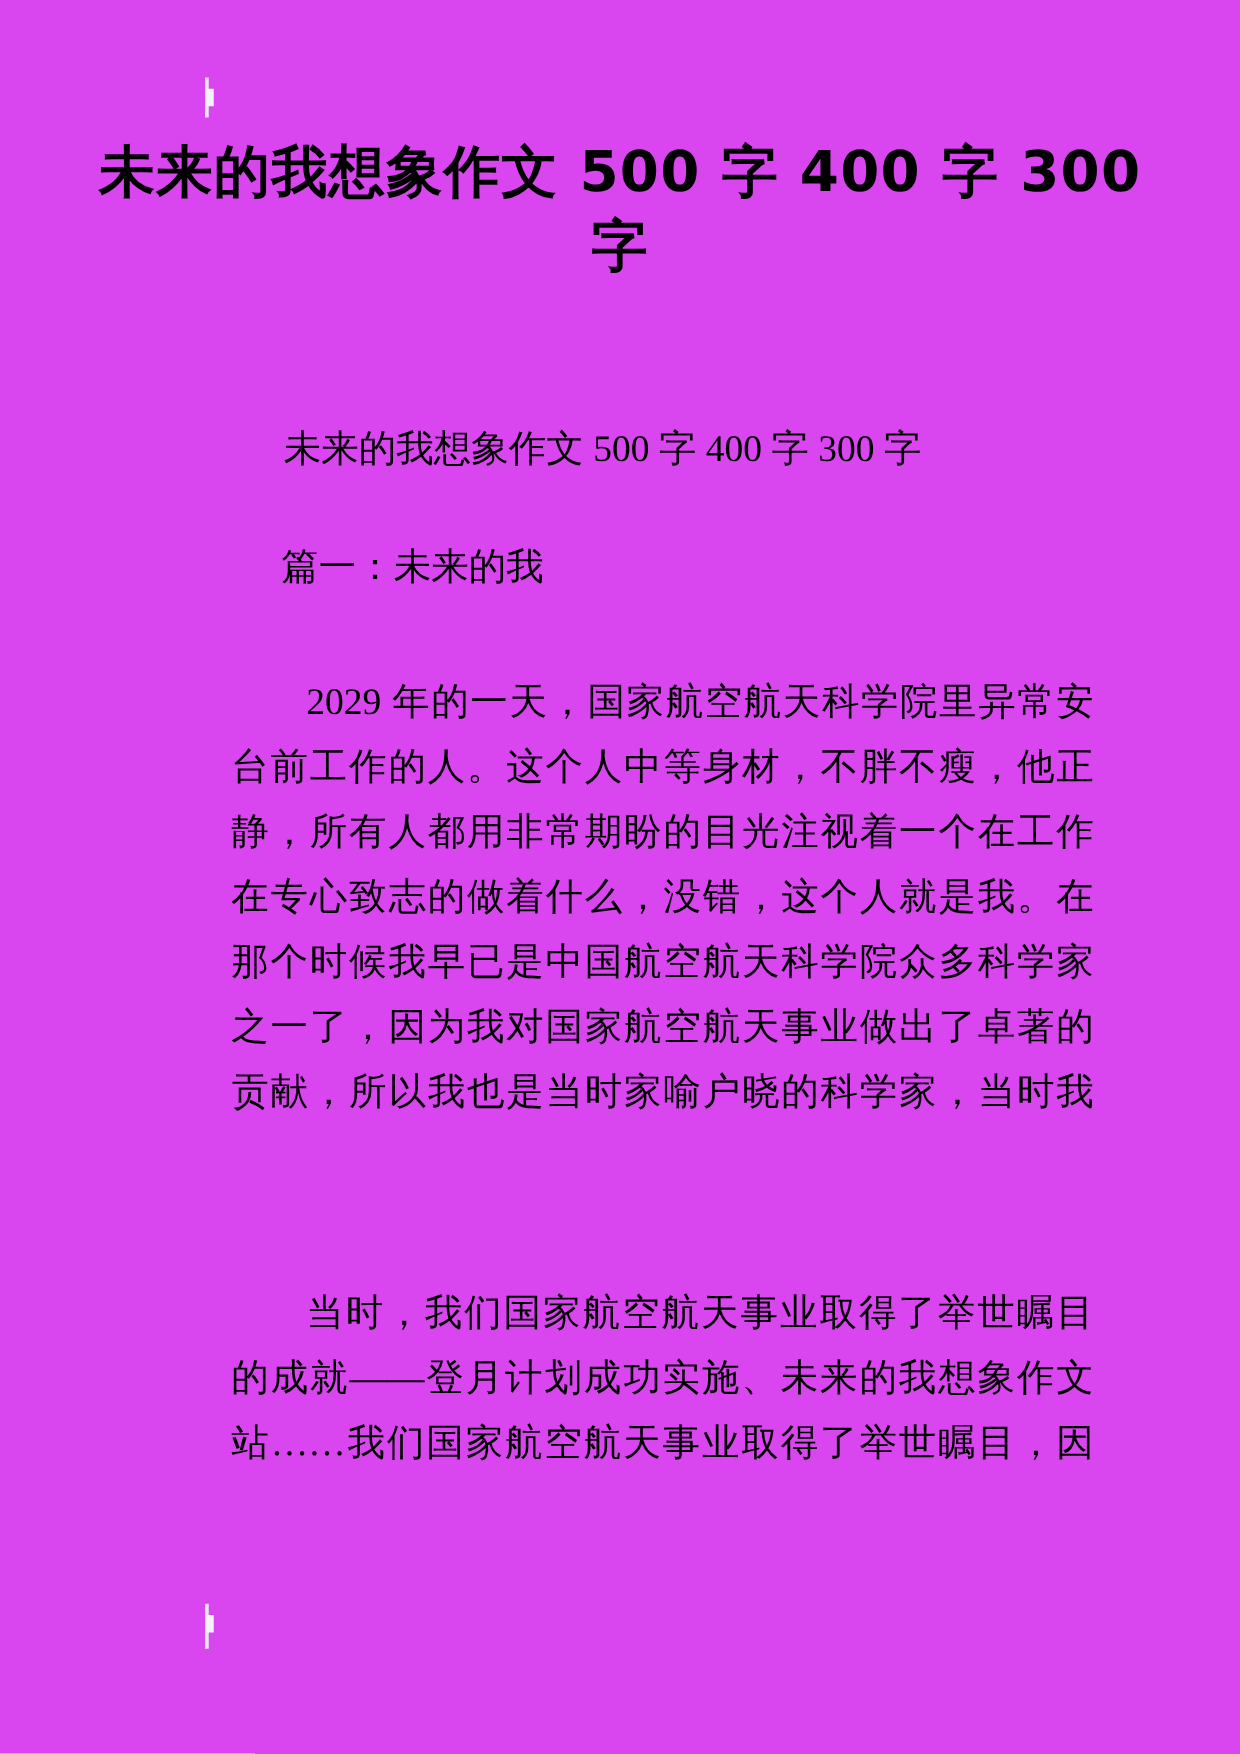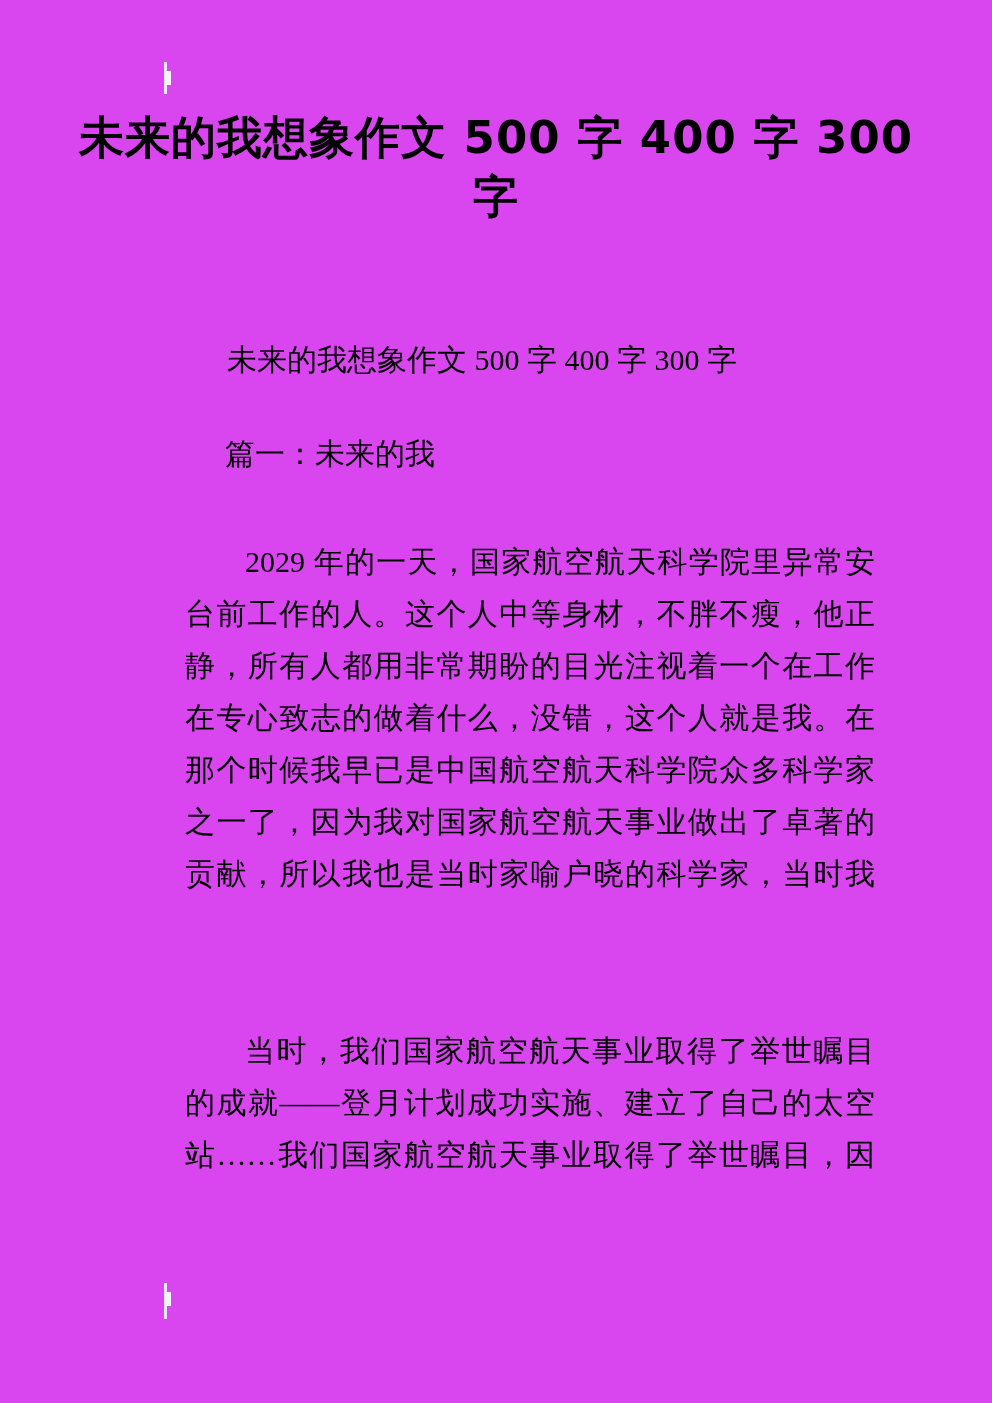--- a/index.html
+++ b/index.html
@@ -115,19 +115,19 @@
       <div class="line">台前工作的人。这个人中等身材，不胖不瘦，他正</div>
       <div class="line">静，所有人都用非常期盼的目光注视着一个在工作</div>
       <div class="line">在专心致志的做着什么，没错，这个人就是我。在</div>
       <div class="line">那个时候我早已是中国航空航天科学院众多科学家</div>
       <div class="line">之一了，因为我对国家航空航天事业做出了卓著的</div>
       <div class="line">贡献，所以我也是当时家喻户晓的科学家，当时我</div>
     </div>
 
   <div class="doc-text para para-2">
       <div class="line">当时，我们国家航空航天事业取得了举世瞩目</div>
-      <div class="line">的成就——登月计划成功实施、建立了自己的太空</div>
+      <div class="line">的成就——登月计划成功实施、未来的我想象作文</div>
       <div class="line">站……我们国家航空航天事业取得了举世瞩目，因</div>
     </div>
 
   <span class="artifact artifact-bottom"></span>
 
 </div>
 
 </body></html>

